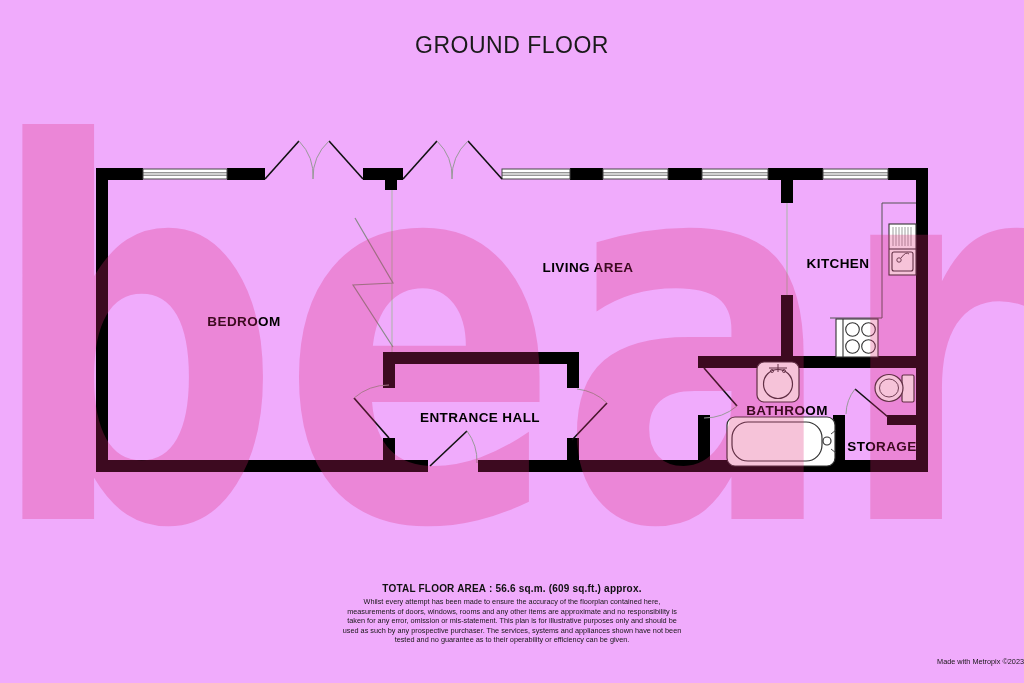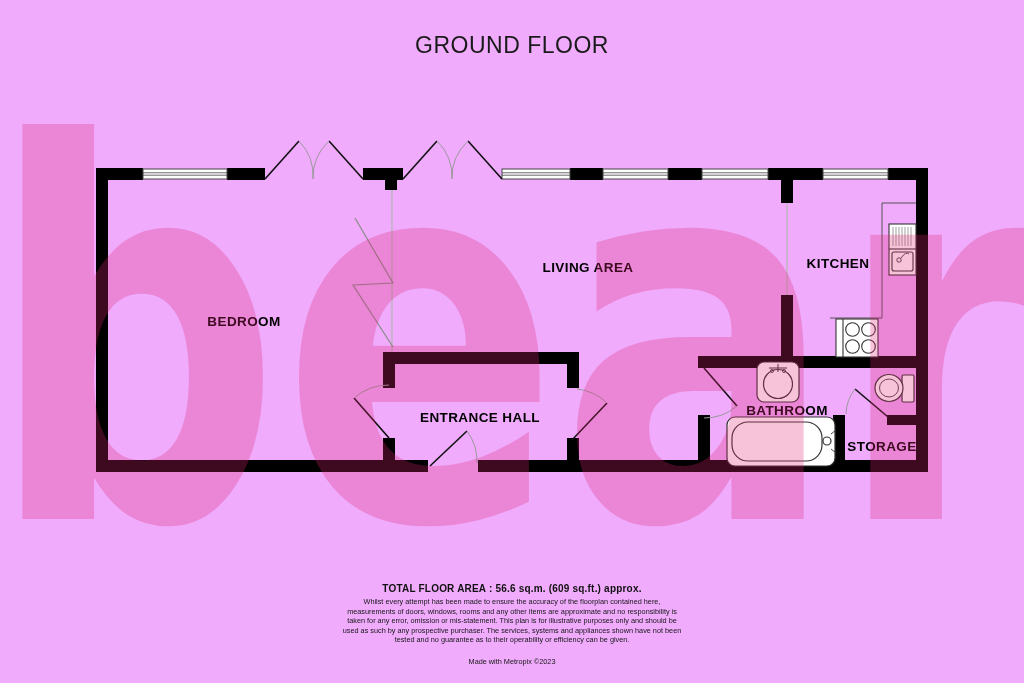--- a/index.html
+++ b/index.html
@@ -20,21 +20,21 @@
     font-family:"DejaVu Sans",sans-serif;font-weight:bold;
     fill:rgba(222,36,116,0.275);
   }
   .footer-block{
     position:absolute;top:583px;left:0;width:100%;text-align:center;color:#111;
   }
   .footer-total{font-size:10px;font-weight:bold;letter-spacing:.2px;}
   .footer-disclaimer{
     width:345px;margin:3px auto 12px;font-size:7.3px;line-height:9.6px;color:#171717;
   }
-  .footer-credit{font-size:7.3px;line-height:9.6px;color:#171717;}
+  .footer-credit{font-size:7.3px;line-height:9.6px;color:#171717;text-align:right;}
 </style>
 </head>
 <body>
 
 <div id="canvas">
 
   <div class="title-block">
     <div>GROUND FLOOR</div>
   </div>
 

